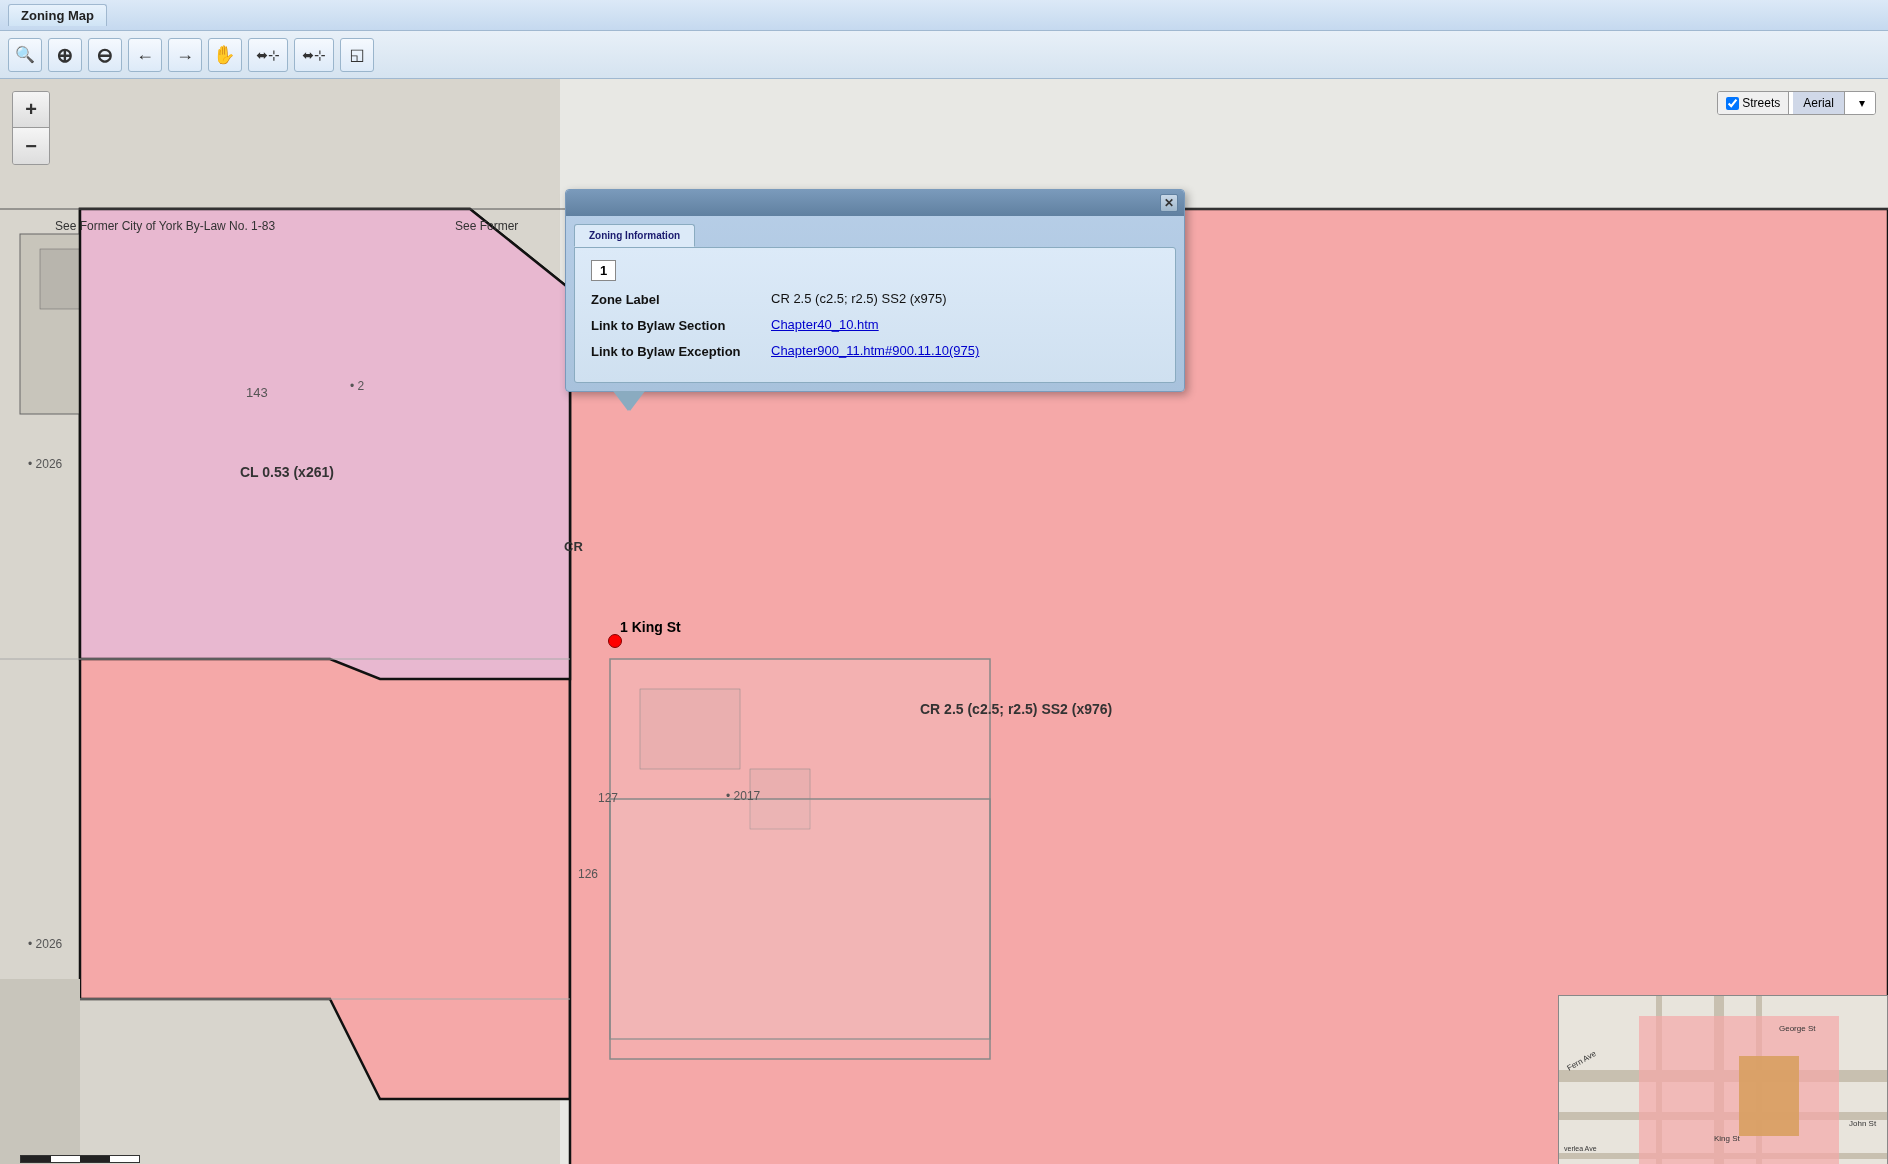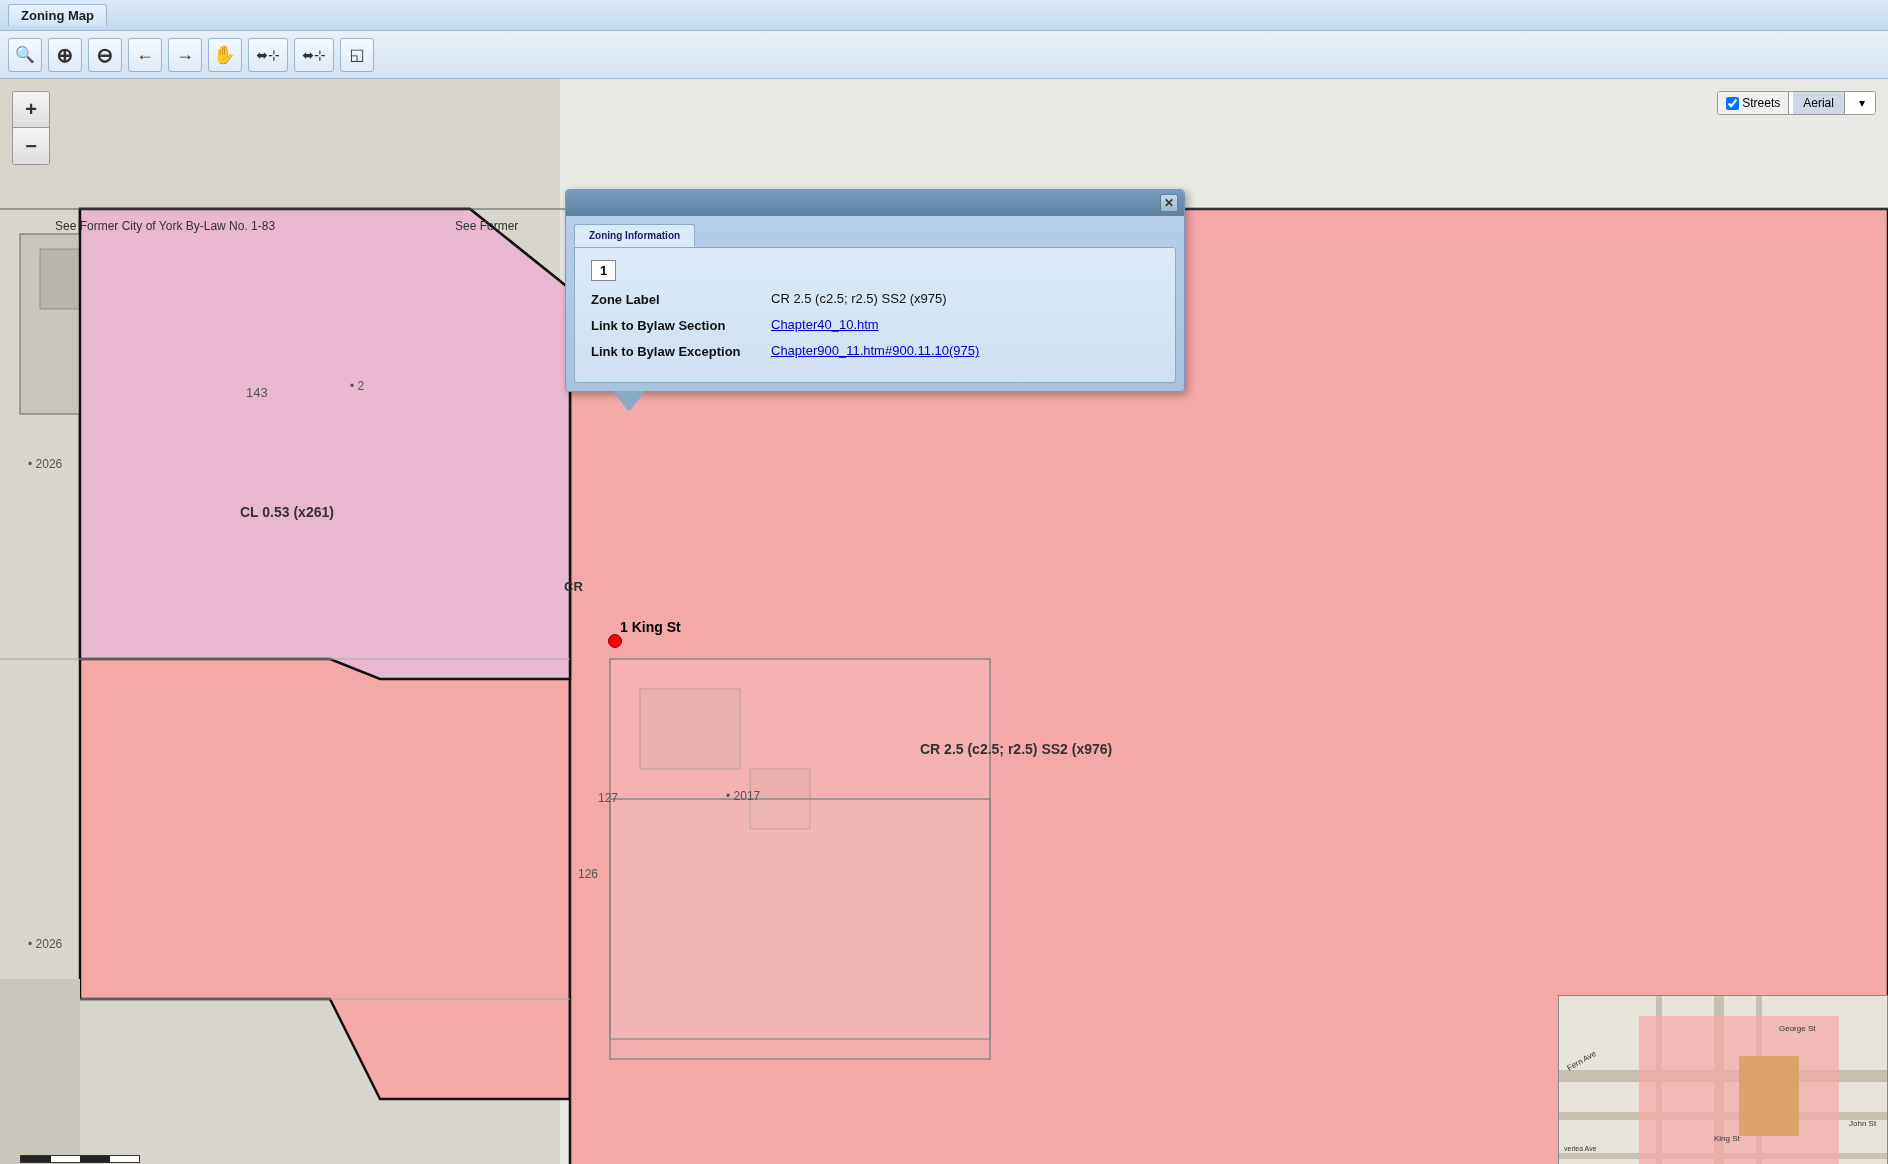--- a/index.html
+++ b/index.html
@@ -245,21 +245,21 @@
       display: flex; justify-content: space-between;
       width: 122px; font-size: 11px; color: #222; font-weight: bold;
     }
 
     
     .map-text {
       position: absolute;
       font-size: 12px;
       color: #333;
     }
-    .map-text.bold { font-weight: bold; margin-top: 40px; }
+    .map-text.bold { font-weight: bold; }
   </style>
 </head>
 <body>
 
 <div id="title-bar">
   <div id="title-tab">Zoning Map</div>
 </div>
 
 <div id="toolbar">
   <div class="tool-btn" title="Search">

